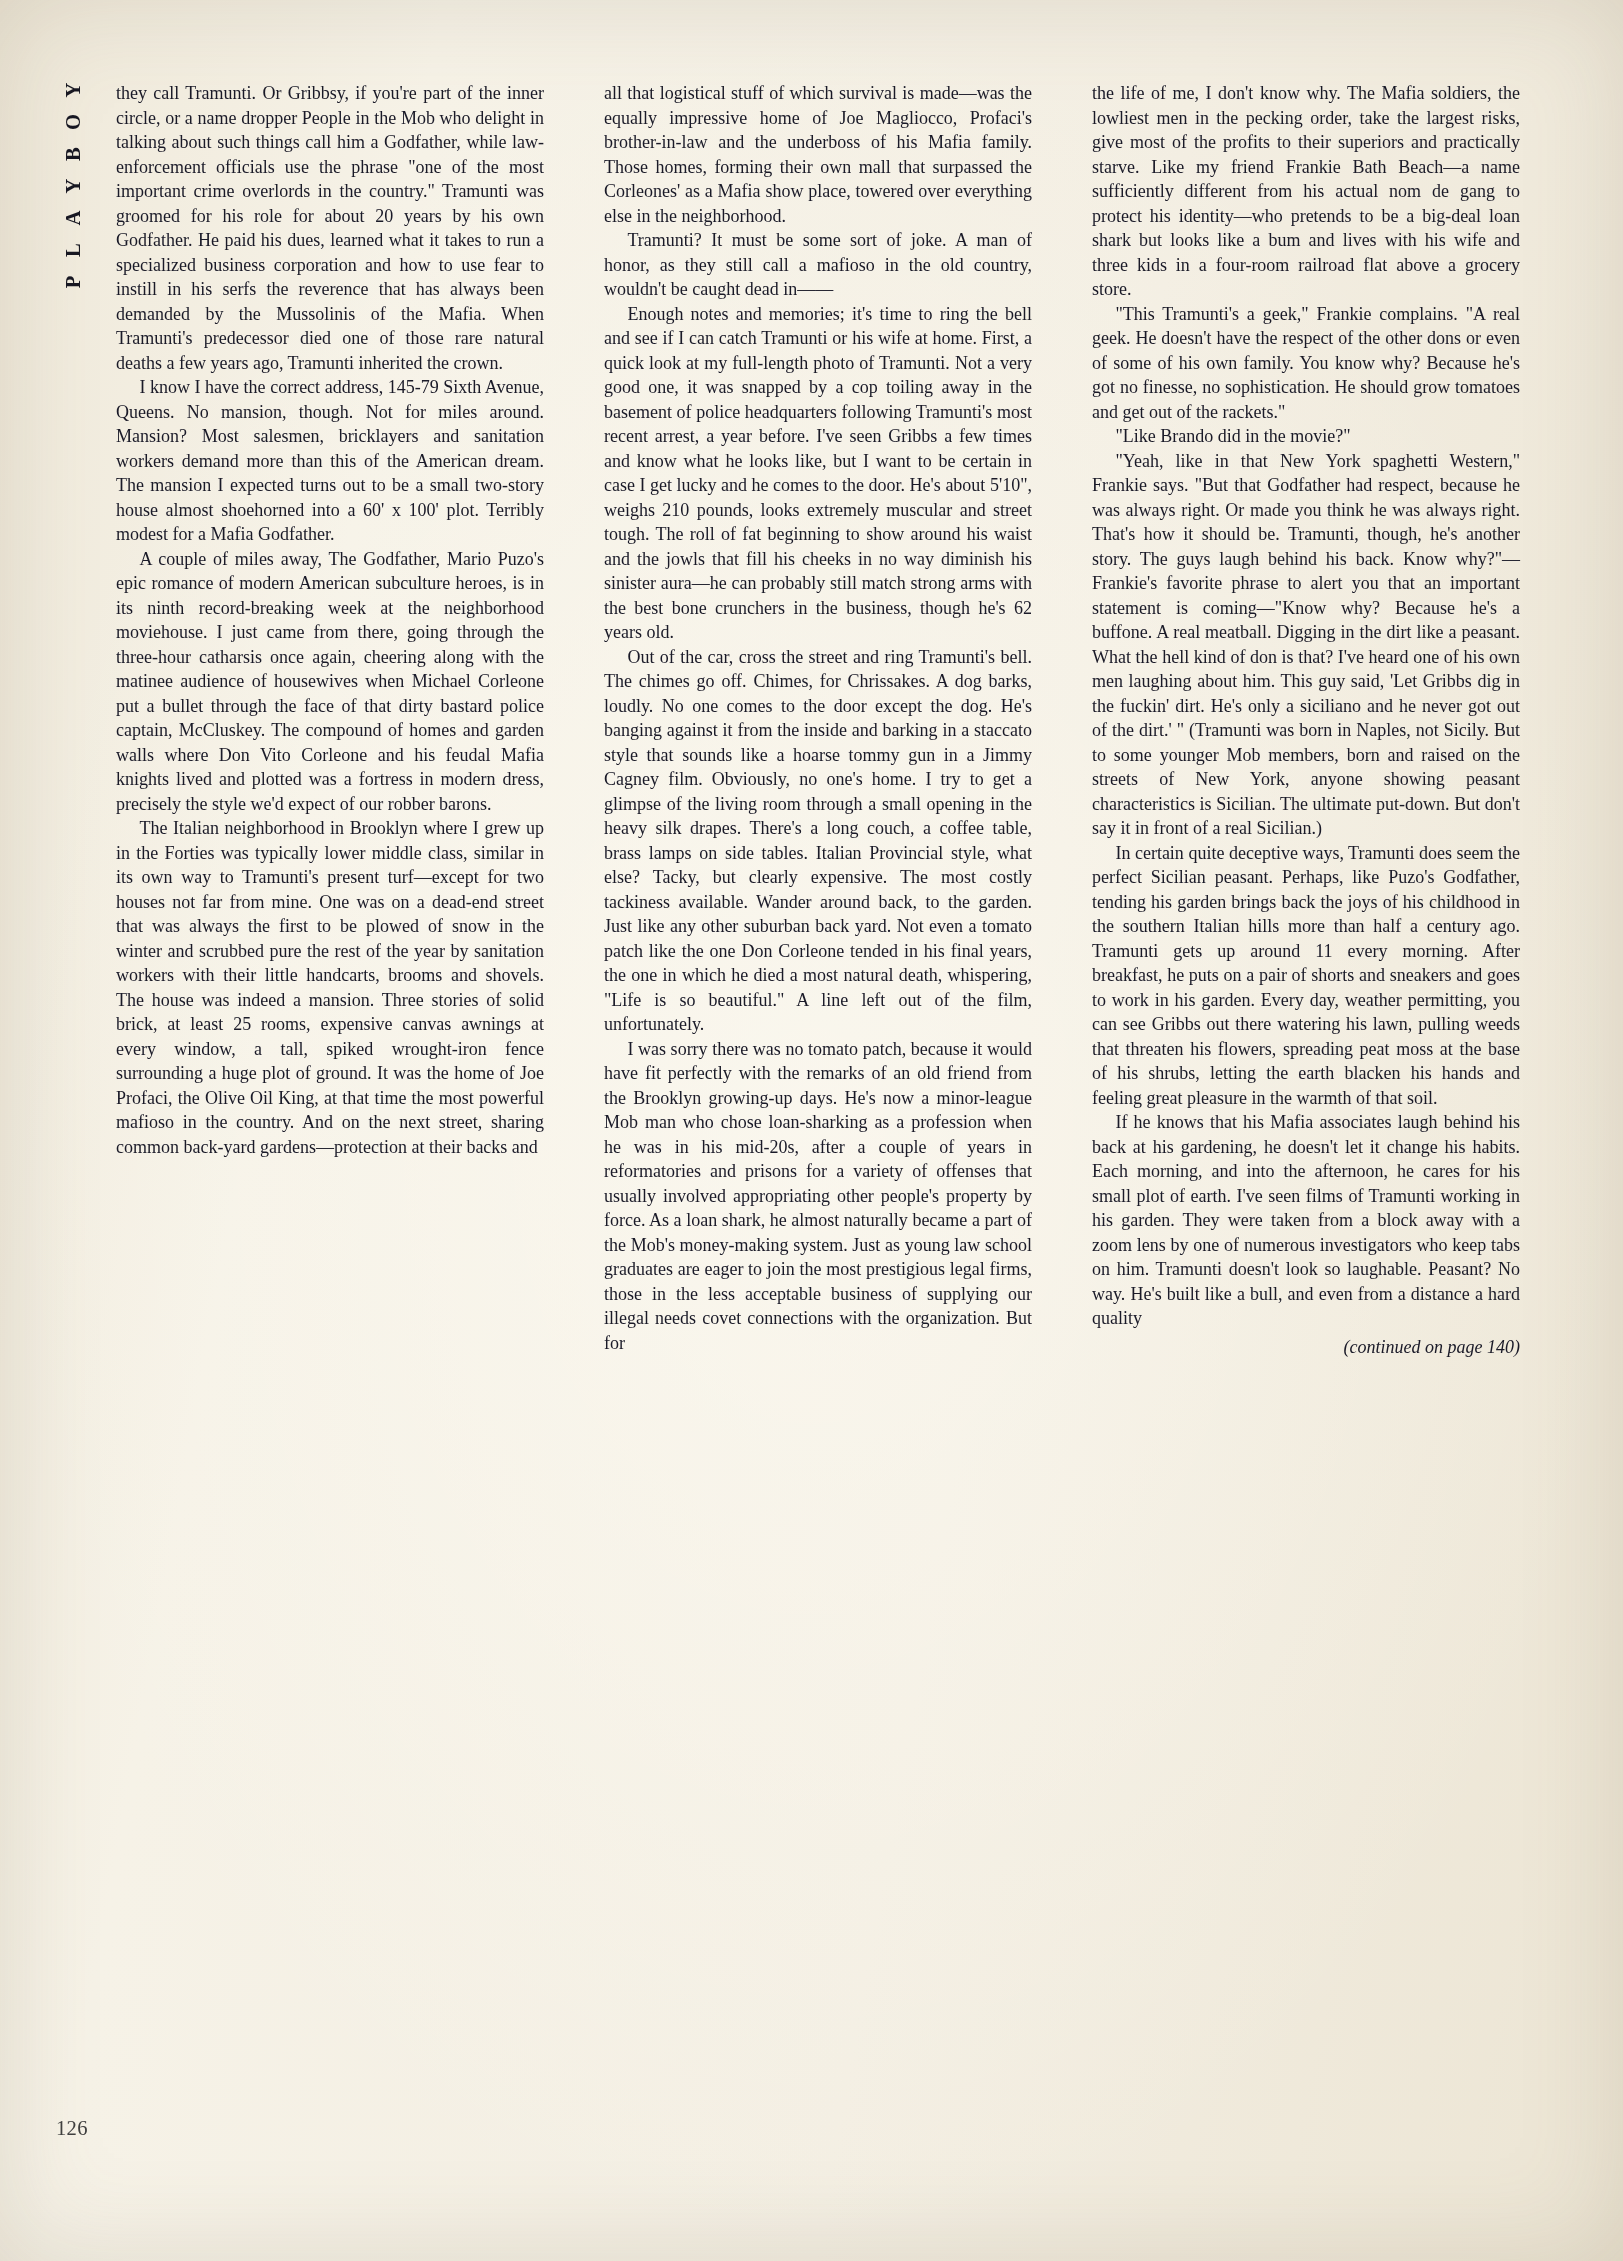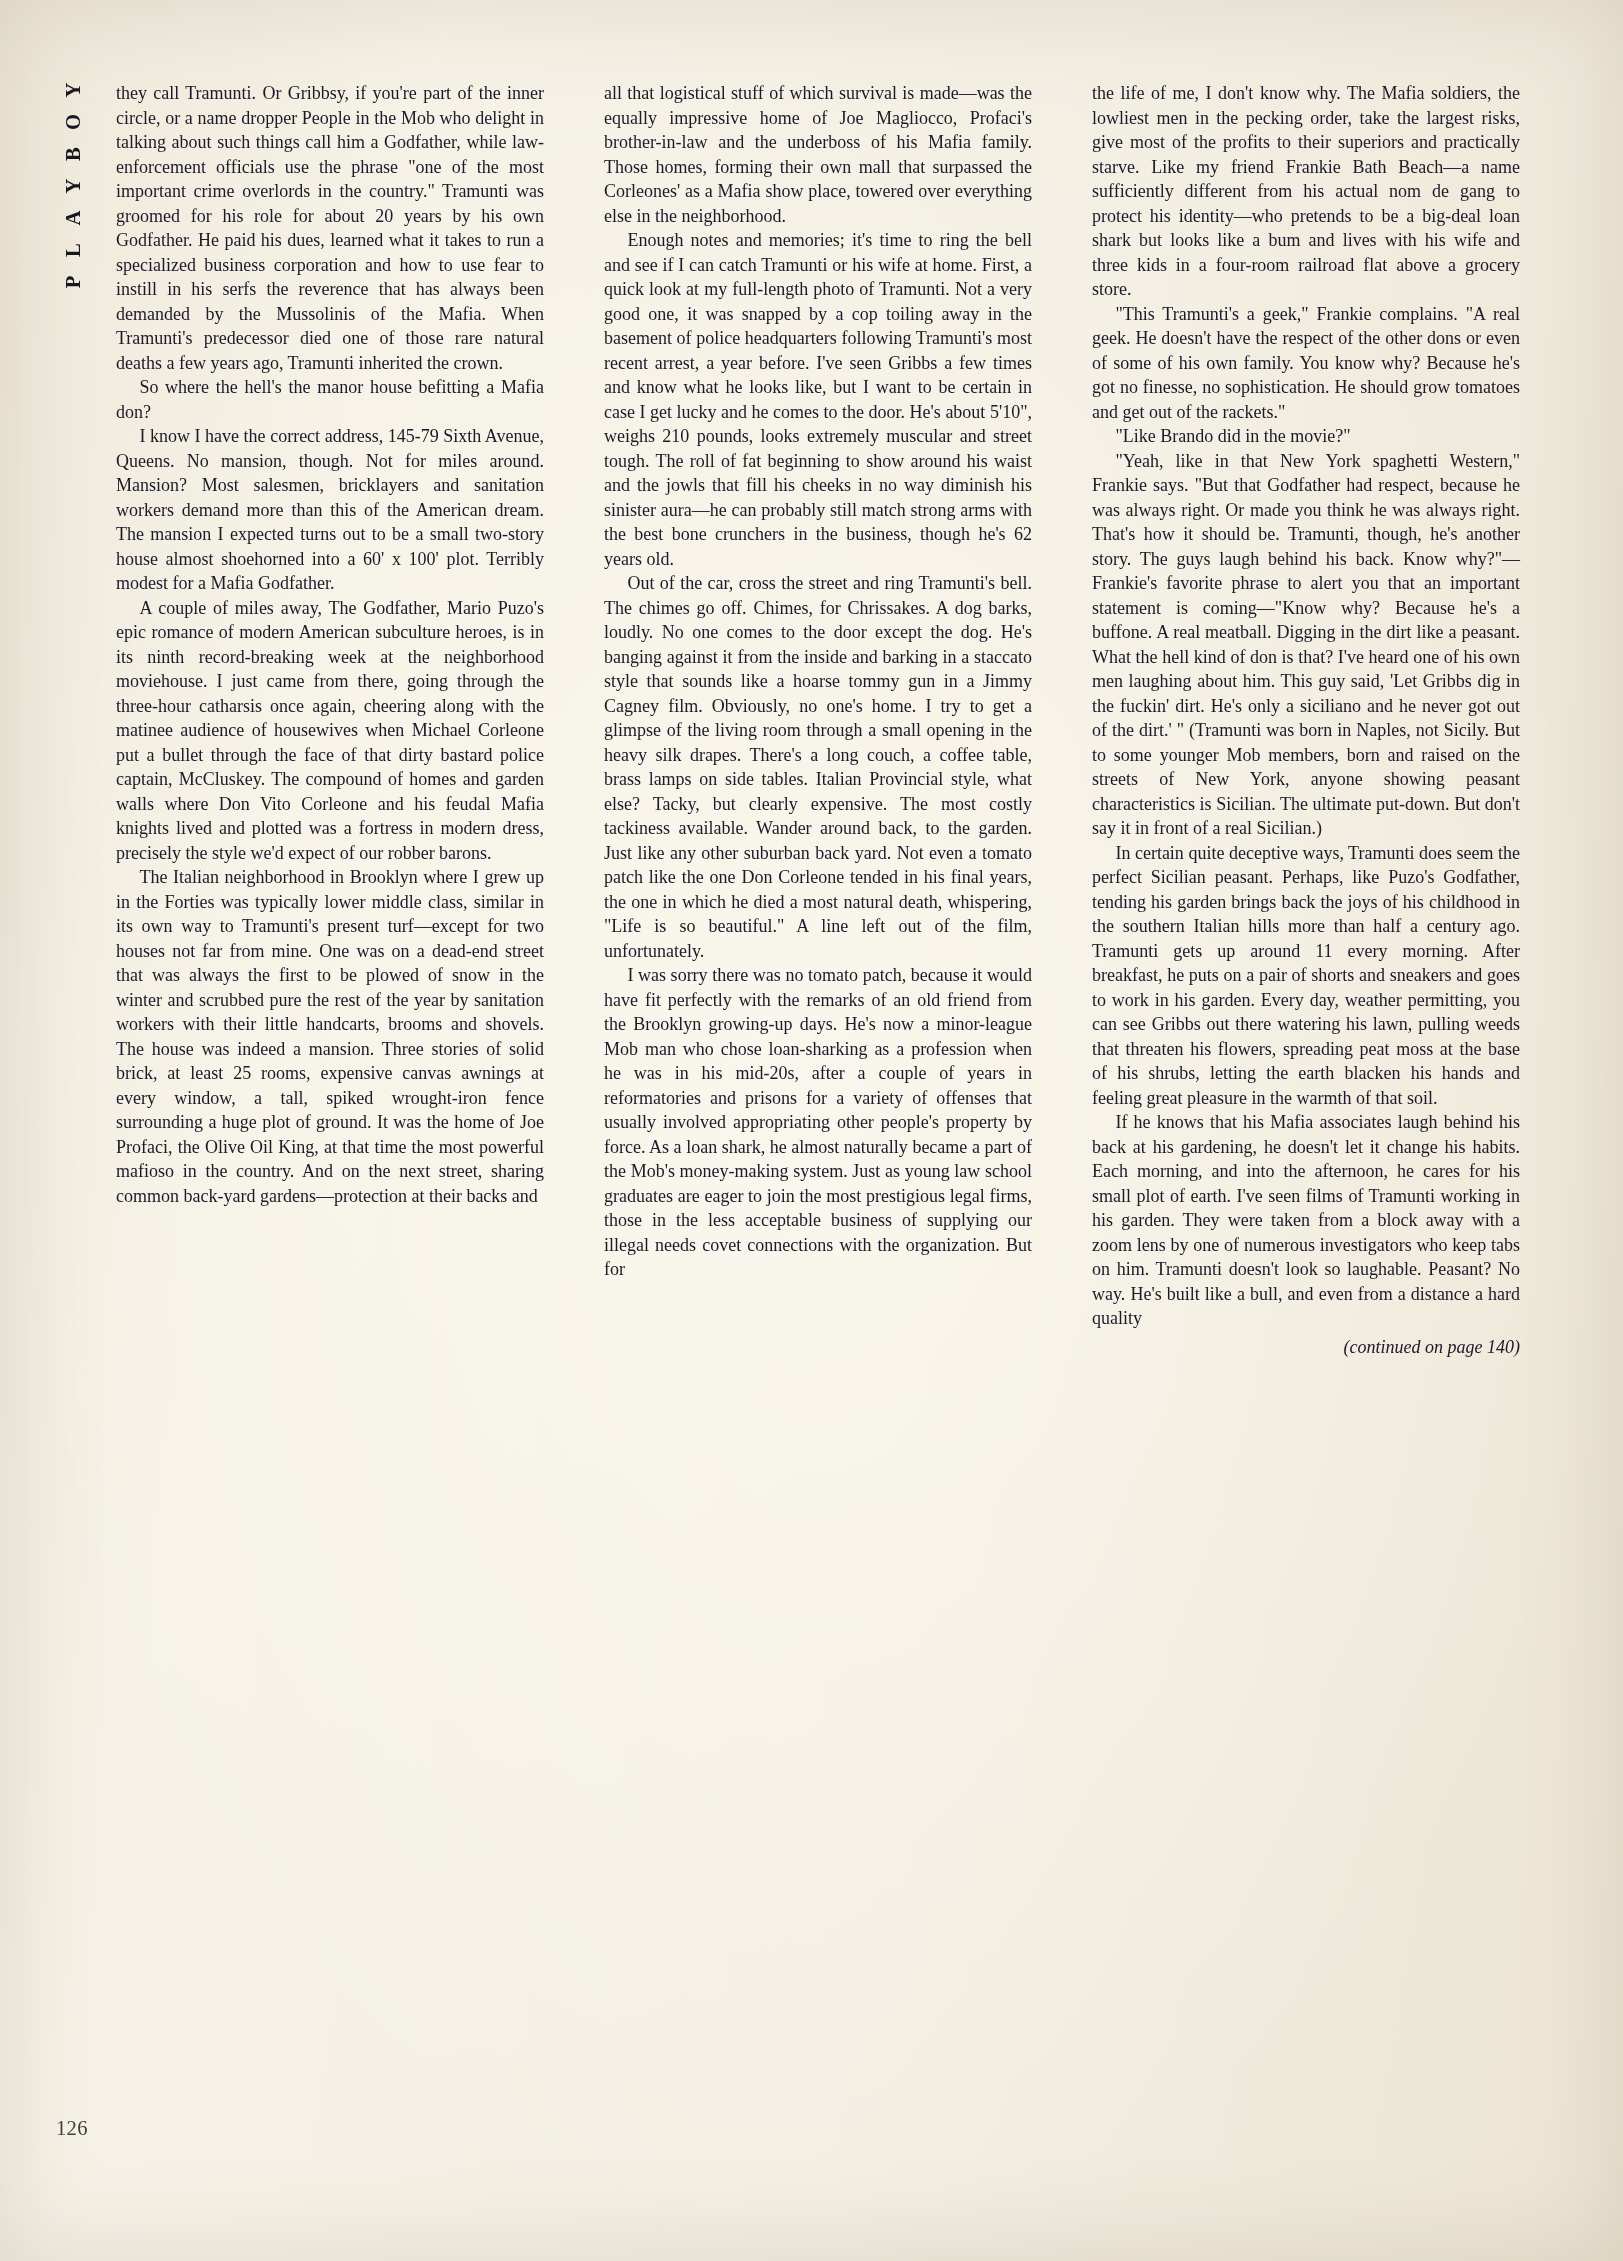--- a/index.html
+++ b/index.html
@@ -111,28 +111,28 @@
     <span>L</span>
     <span>P</span>
   </div>
 
   <div class="folio">126</div>
 
   <div class="columns">
 
     <div class="col">
       <p class="noindent">they call Tramunti. Or Gribbsy, if you're part of the inner circle, or a name dropper People in the Mob who delight in talking about such things call him a Godfather, while law-enforcement officials use the phrase "one of the most important crime overlords in the country." Tramunti was groomed for his role for about 20 years by his own Godfather. He paid his dues, learned what it takes to run a specialized business corporation and how to use fear to instill in his serfs the reverence that has always been demanded by the Mussolinis of the Mafia. When Tramunti's predecessor died one of those rare natural deaths a few years ago, Tramunti inherited the crown.</p>
-      <p>So where the hell's the manor house befitting a Mafia don?</p>
       <p>I know I have the correct address, 145-79 Sixth Avenue, Queens. No mansion, though. Not for miles around. Mansion? Most salesmen, bricklayers and sanitation workers demand more than this of the American dream. The mansion I expected turns out to be a small two-story house almost shoehorned into a 60' x 100' plot. Terribly modest for a Mafia Godfather.</p>
       <p>A couple of miles away, The Godfather, Mario Puzo's epic romance of modern American subculture heroes, is in its ninth record-breaking week at the neighborhood moviehouse. I just came from there, going through the three-hour catharsis once again, cheering along with the matinee audience of housewives when Michael Corleone put a bullet through the face of that dirty bastard police captain, McCluskey. The compound of homes and garden walls where Don Vito Corleone and his feudal Mafia knights lived and plotted was a fortress in modern dress, precisely the style we'd expect of our robber barons.</p>
       <p>The Italian neighborhood in Brooklyn where I grew up in the Forties was typically lower middle class, similar in its own way to Tramunti's present turf—except for two houses not far from mine. One was on a dead-end street that was always the first to be plowed of snow in the winter and scrubbed pure the rest of the year by sanitation workers with their little handcarts, brooms and shovels. The house was indeed a mansion. Three stories of solid brick, at least 25 rooms, expensive canvas awnings at every window, a tall, spiked wrought-iron fence surrounding a huge plot of ground. It was the home of Joe Profaci, the Olive Oil King, at that time the most powerful mafioso in the country. And on the next street, sharing common back-yard gardens—protection at their backs and</p>
     </div>
 
     <div class="col">
       <p class="noindent">all that logistical stuff of which survival is made—was the equally impressive home of Joe Magliocco, Profaci's brother-in-law and the underboss of his Mafia family. Those homes, forming their own mall that surpassed the Corleones' as a Mafia show place, towered over everything else in the neighborhood.</p>
+      <p>Tramunti? It must be some sort of joke. A man of honor, as they still call a mafioso in the old country, wouldn't be caught dead in——</p>
       <p>Enough notes and memories; it's time to ring the bell and see if I can catch Tramunti or his wife at home. First, a quick look at my full-length photo of Tramunti. Not a very good one, it was snapped by a cop toiling away in the basement of police headquarters following Tramunti's most recent arrest, a year before. I've seen Gribbs a few times and know what he looks like, but I want to be certain in case I get lucky and he comes to the door. He's about 5'10", weighs 210 pounds, looks extremely muscular and street tough. The roll of fat beginning to show around his waist and the jowls that fill his cheeks in no way diminish his sinister aura—he can probably still match strong arms with the best bone crunchers in the business, though he's 62 years old.</p>
       <p>Out of the car, cross the street and ring Tramunti's bell. The chimes go off. Chimes, for Chrissakes. A dog barks, loudly. No one comes to the door except the dog. He's banging against it from the inside and barking in a staccato style that sounds like a hoarse tommy gun in a Jimmy Cagney film. Obviously, no one's home. I try to get a glimpse of the living room through a small opening in the heavy silk drapes. There's a long couch, a coffee table, brass lamps on side tables. Italian Provincial style, what else? Tacky, but clearly expensive. The most costly tackiness available. Wander around back, to the garden. Just like any other suburban back yard. Not even a tomato patch like the one Don Corleone tended in his final years, the one in which he died a most natural death, whispering, "Life is so beautiful." A line left out of the film, unfortunately.</p>
       <p>I was sorry there was no tomato patch, because it would have fit perfectly with the remarks of an old friend from the Brooklyn growing-up days. He's now a minor-league Mob man who chose loan-sharking as a profession when he was in his mid-20s, after a couple of years in reformatories and prisons for a variety of offenses that usually involved appropriating other people's property by force. As a loan shark, he almost naturally became a part of the Mob's money-making system. Just as young law school graduates are eager to join the most prestigious legal firms, those in the less acceptable business of supplying our illegal needs covet connections with the organization. But for</p>
     </div>
 
     <div class="col">
       <p class="noindent">the life of me, I don't know why. The Mafia soldiers, the lowliest men in the pecking order, take the largest risks, give most of the profits to their superiors and practically starve. Like my friend Frankie Bath Beach—a name sufficiently different from his actual nom de gang to protect his identity—who pretends to be a big-deal loan shark but looks like a bum and lives with his wife and three kids in a four-room railroad flat above a grocery store.</p>
       <p>"This Tramunti's a geek," Frankie complains. "A real geek. He doesn't have the respect of the other dons or even of some of his own family. You know why? Because he's got no finesse, no sophistication. He should grow tomatoes and get out of the rackets."</p>
       <p>"Like Brando did in the movie?"</p>
       <p>"Yeah, like in that New York spaghetti Western," Frankie says. "But that Godfather had respect, because he was always right. Or made you think he was always right. That's how it should be. Tramunti, though, he's another story. The guys laugh behind his back. Know why?"—Frankie's favorite phrase to alert you that an important statement is coming—"Know why? Because he's a buffone. A real meatball. Digging in the dirt like a peasant. What the hell kind of don is that? I've heard one of his own men laughing about him. This guy said, 'Let Gribbs dig in the fuckin' dirt. He's only a siciliano and he never got out of the dirt.' " (Tramunti was born in Naples, not Sicily. But to some younger Mob members, born and raised on the streets of New York, anyone showing peasant characteristics is Sicilian. The ultimate put-down. But don't say it in front of a real Sicilian.)</p>

